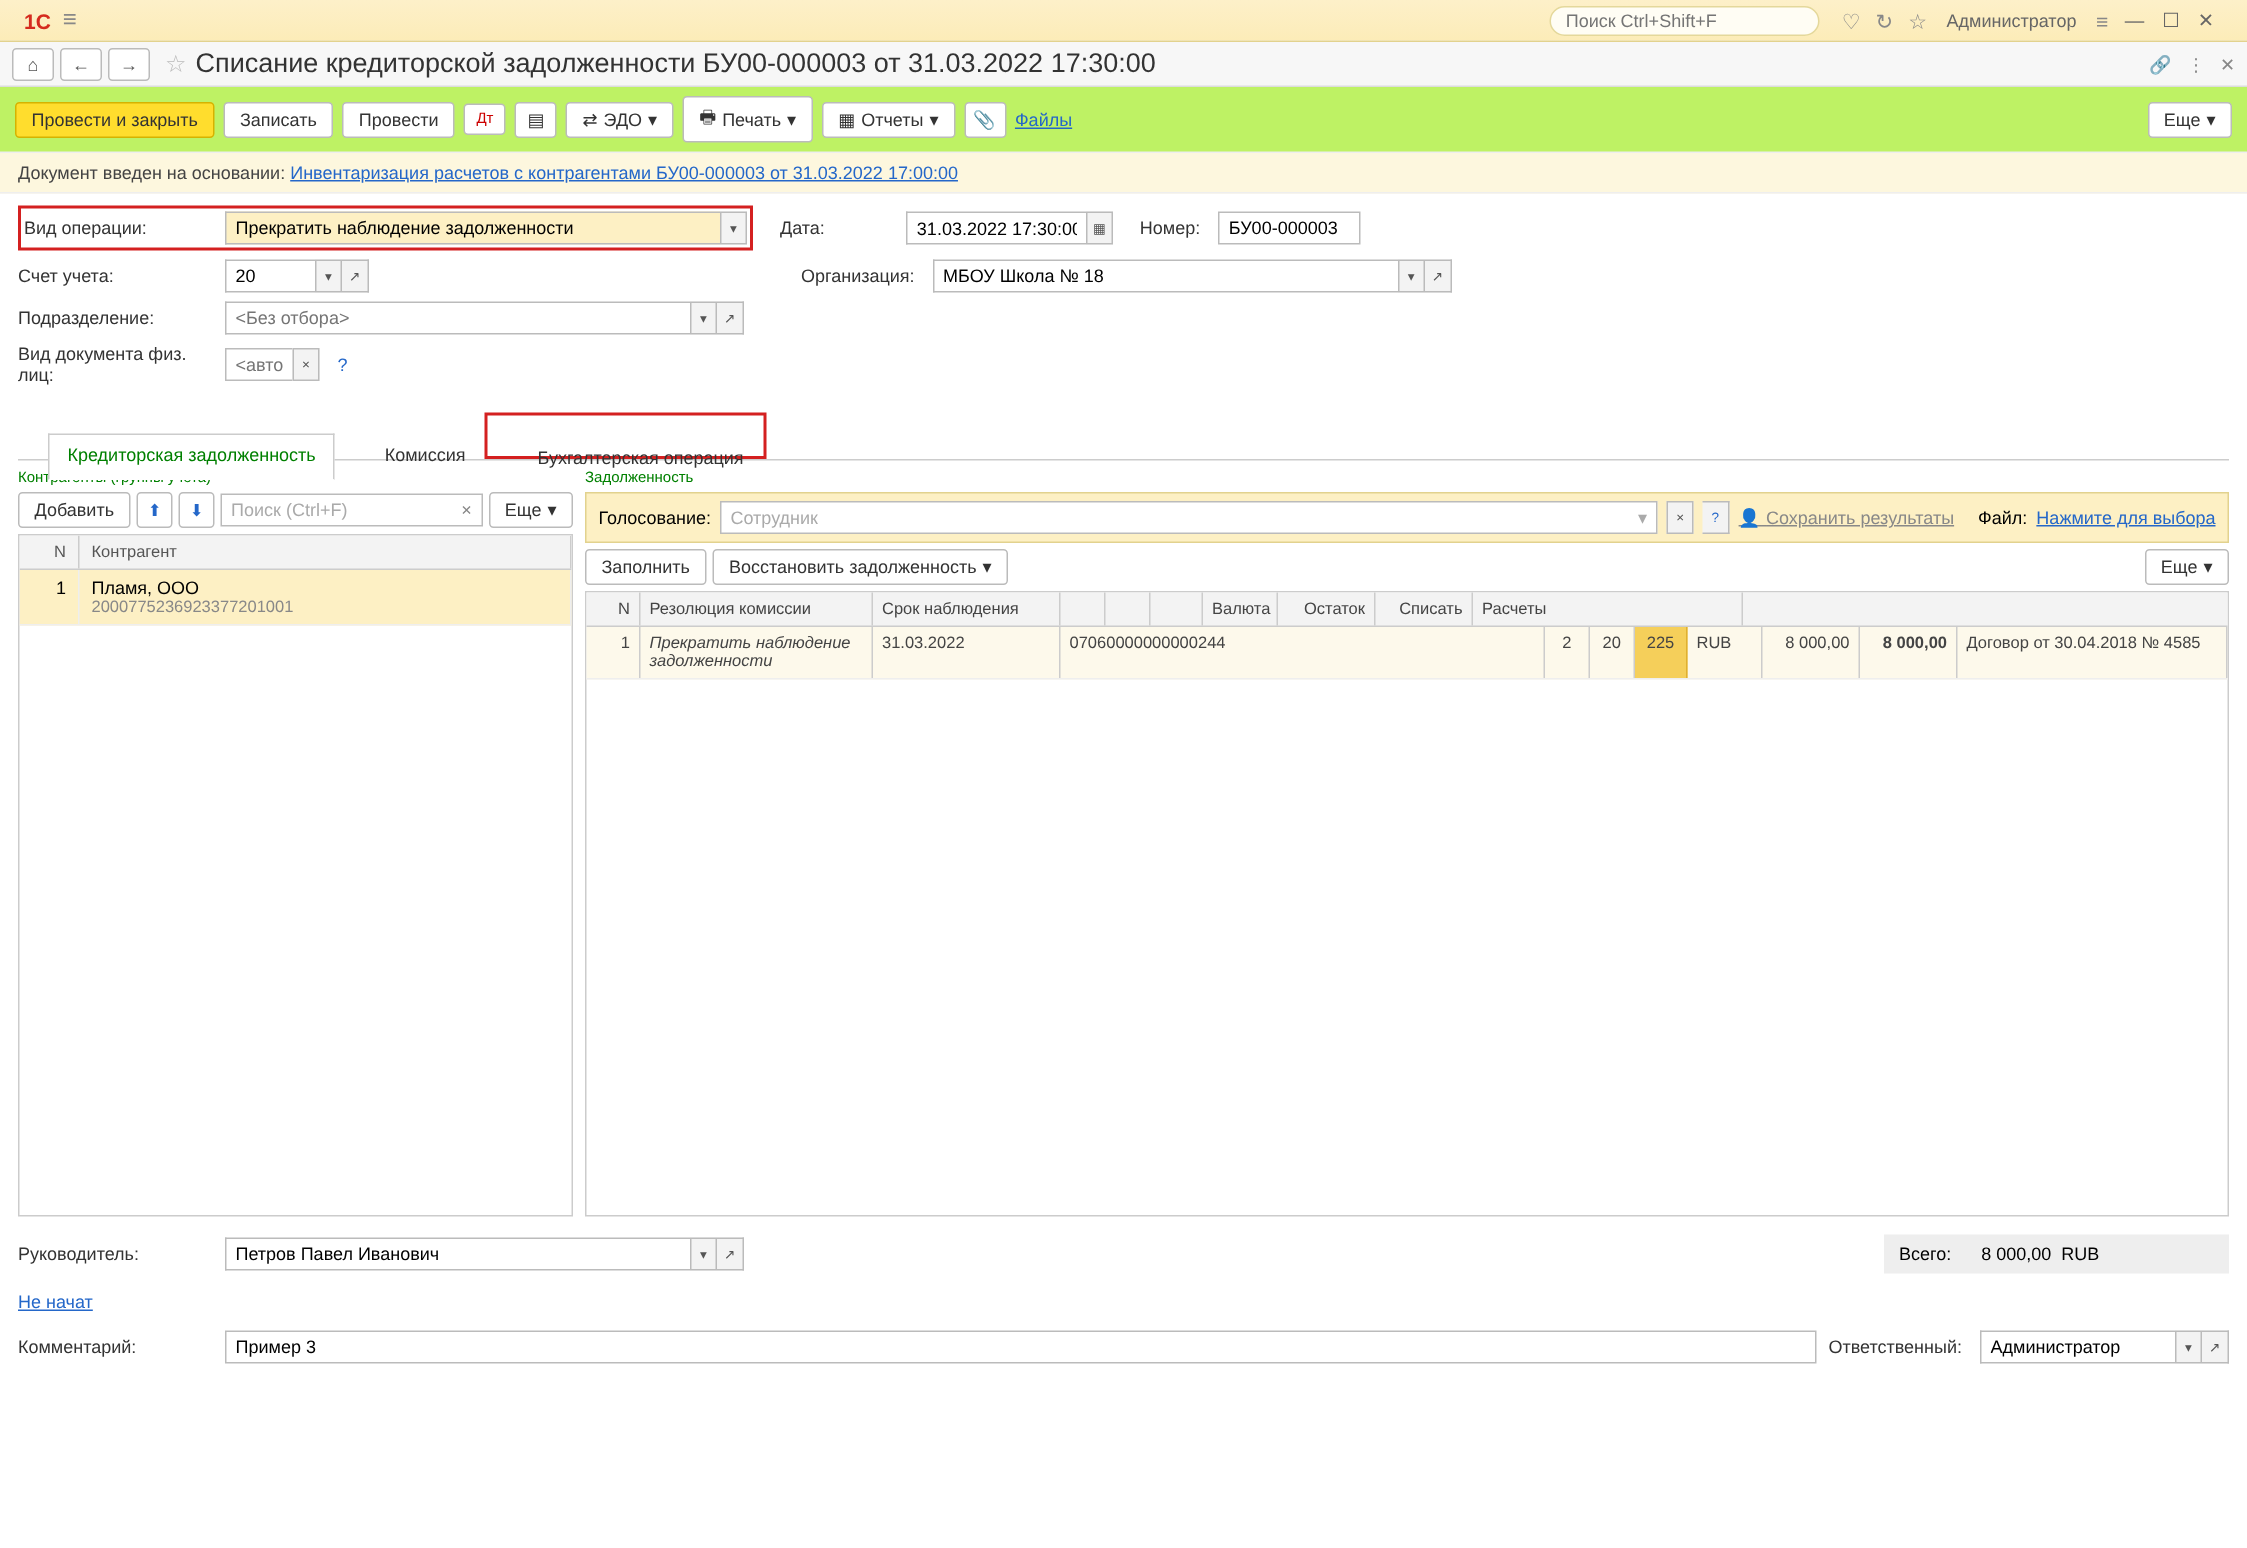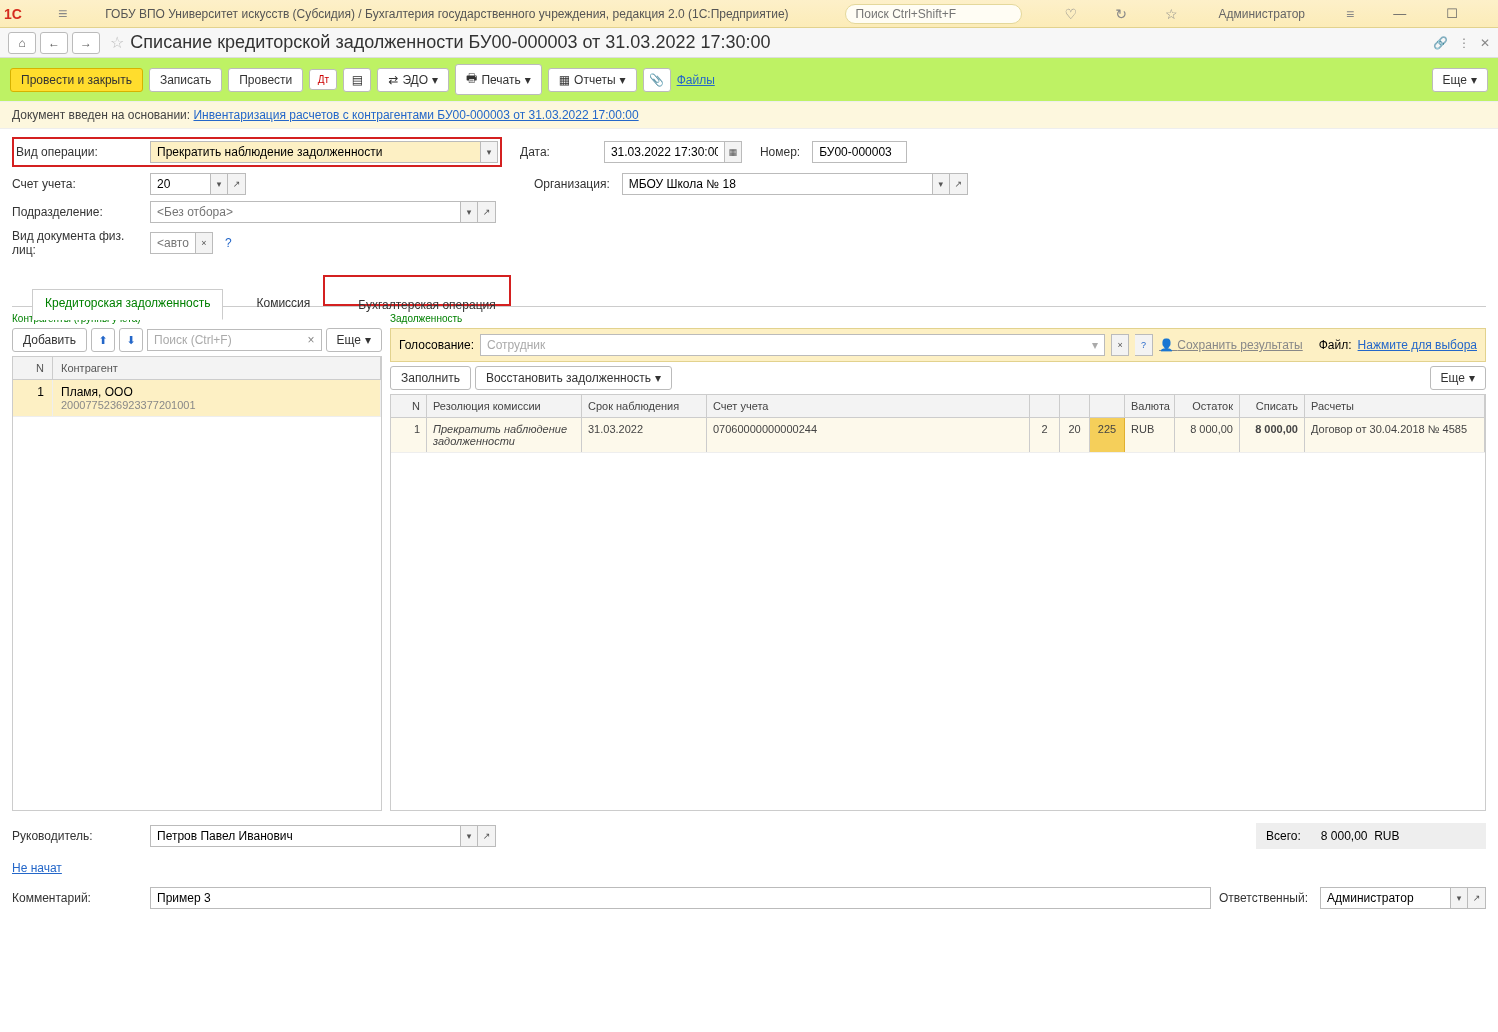--- a/index.html
+++ b/index.html
@@ -1,17 +1,17 @@
 <!DOCTYPE html>
 <html><head>
 <meta charset="utf-8">
 <style>
 * { box-sizing: border-box; margin: 0; padding: 0; font-family: Arial, sans-serif; font-size: 12px; }
 body { background: #fff; overflow: hidden; }
-.titlebar { background: linear-gradient(#fdf0c9,#fcecb8); height: 28px; display: flex; align-items: center; padding: 0 4px; border-bottom: 1px solid #e2d28e; gap: 28px; }
+.titlebar { background: linear-gradient(#fdf0c9,#fcecb8); height: 28px; display: flex; align-items: center; padding: 0 16px; border-bottom: 1px solid #e2d28e; }
 .logo { color: #d52b1e; font-weight: bold; font-size: 14px; margin-right: 8px; }
 .hamburger { color: #888; font-size: 16px; margin-right: 10px; cursor: pointer; }
 .title-text { color: #555; flex: 0 0 auto; }
 .title-spacer { flex: 1; }
 .search-top { background: #fffdf4; border: 1px solid #e4d89b; border-radius: 10px; padding: 2px 10px; width: 180px; color: #aaa; margin-right: 10px; }
 .titlebar .icon-btn { color: #888; margin: 0 5px; cursor: pointer; font-size: 14px; }
 .admin-label { color: #666; margin: 0 8px; }
 .win-btn { color: #666; margin: 0 6px; cursor: pointer; font-size: 13px; }
 
 .navbar { background: #f7f7f7; height: 30px; display: flex; align-items: center; padding: 0 8px; border-bottom: 1px solid #ddd; }
@@ -93,21 +93,20 @@
 
 .ln { width: 40px; text-align:right;}
 .lc { flex: 1; }
 </style>
 </head>
 <body>
 
 <div class="titlebar">
   <span class="logo">1C</span>
   <span class="hamburger">≡</span>
-  <span class="title-text">ГОБУ ВПО Университет искусств (Субсидия) / Бухгалтерия государственного учреждения, редакция 2.0  (1С:Предприятие)</span>
   <span class="title-spacer"></span>
   <input class="search-top" placeholder="Поиск Ctrl+Shift+F" style="">
   <span class="icon-btn">♡</span>
   <span class="icon-btn">↻</span>
   <span class="icon-btn">☆</span>
   <span class="admin-label">Администратор</span>
   <span class="icon-btn">≡</span>
   <span class="win-btn">—</span>
   <span class="win-btn">☐</span>
   <span class="win-btn">✕</span>
@@ -253,21 +252,20 @@
     <div class="pane-toolbar">
       <button class="btn">Заполнить</button>
       <button class="btn"><span>Восстановить задолженность</span> ▾</button>
       <button class="btn" style="margin-left:auto;"><span>Еще</span> ▾</button>
     </div>
     <div class="grid-r">
       <div class="grid-r-header">
         <div class="c-n">N</div>
         <div class="c-res">Резолюция комиссии</div>
         <div class="c-date">Срок наблюдения</div>
-        <div class="c-acc">Счет учета</div>
         <div class="c-a1"></div>
         <div class="c-a2"></div>
         <div class="c-a3"></div>
         <div class="c-cur">Валюта</div>
         <div class="c-rem">Остаток</div>
         <div class="c-wo">Списать</div>
         <div class="c-set">Расчеты</div>
       </div>
       <div class="grid-r-row">
         <div class="c-n">1</div>

